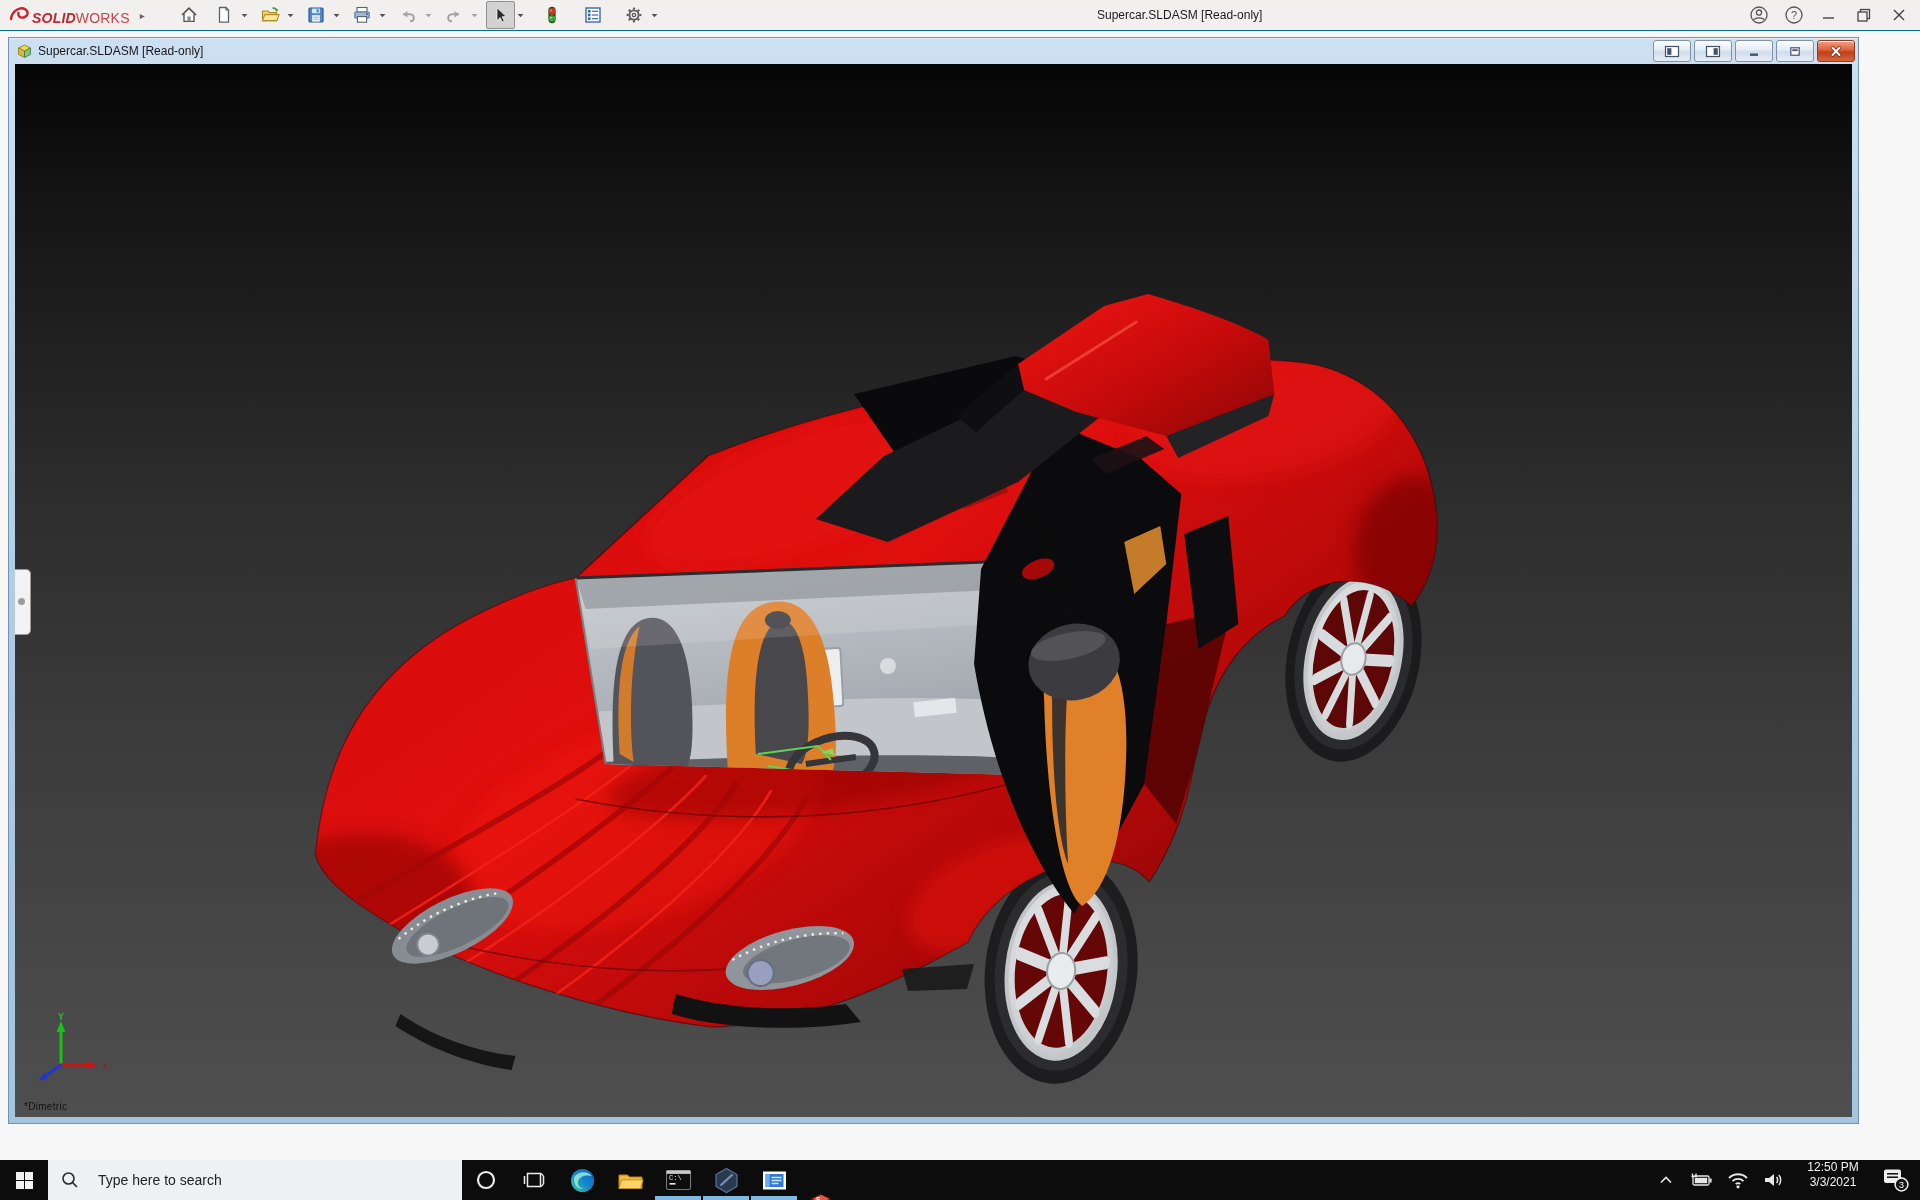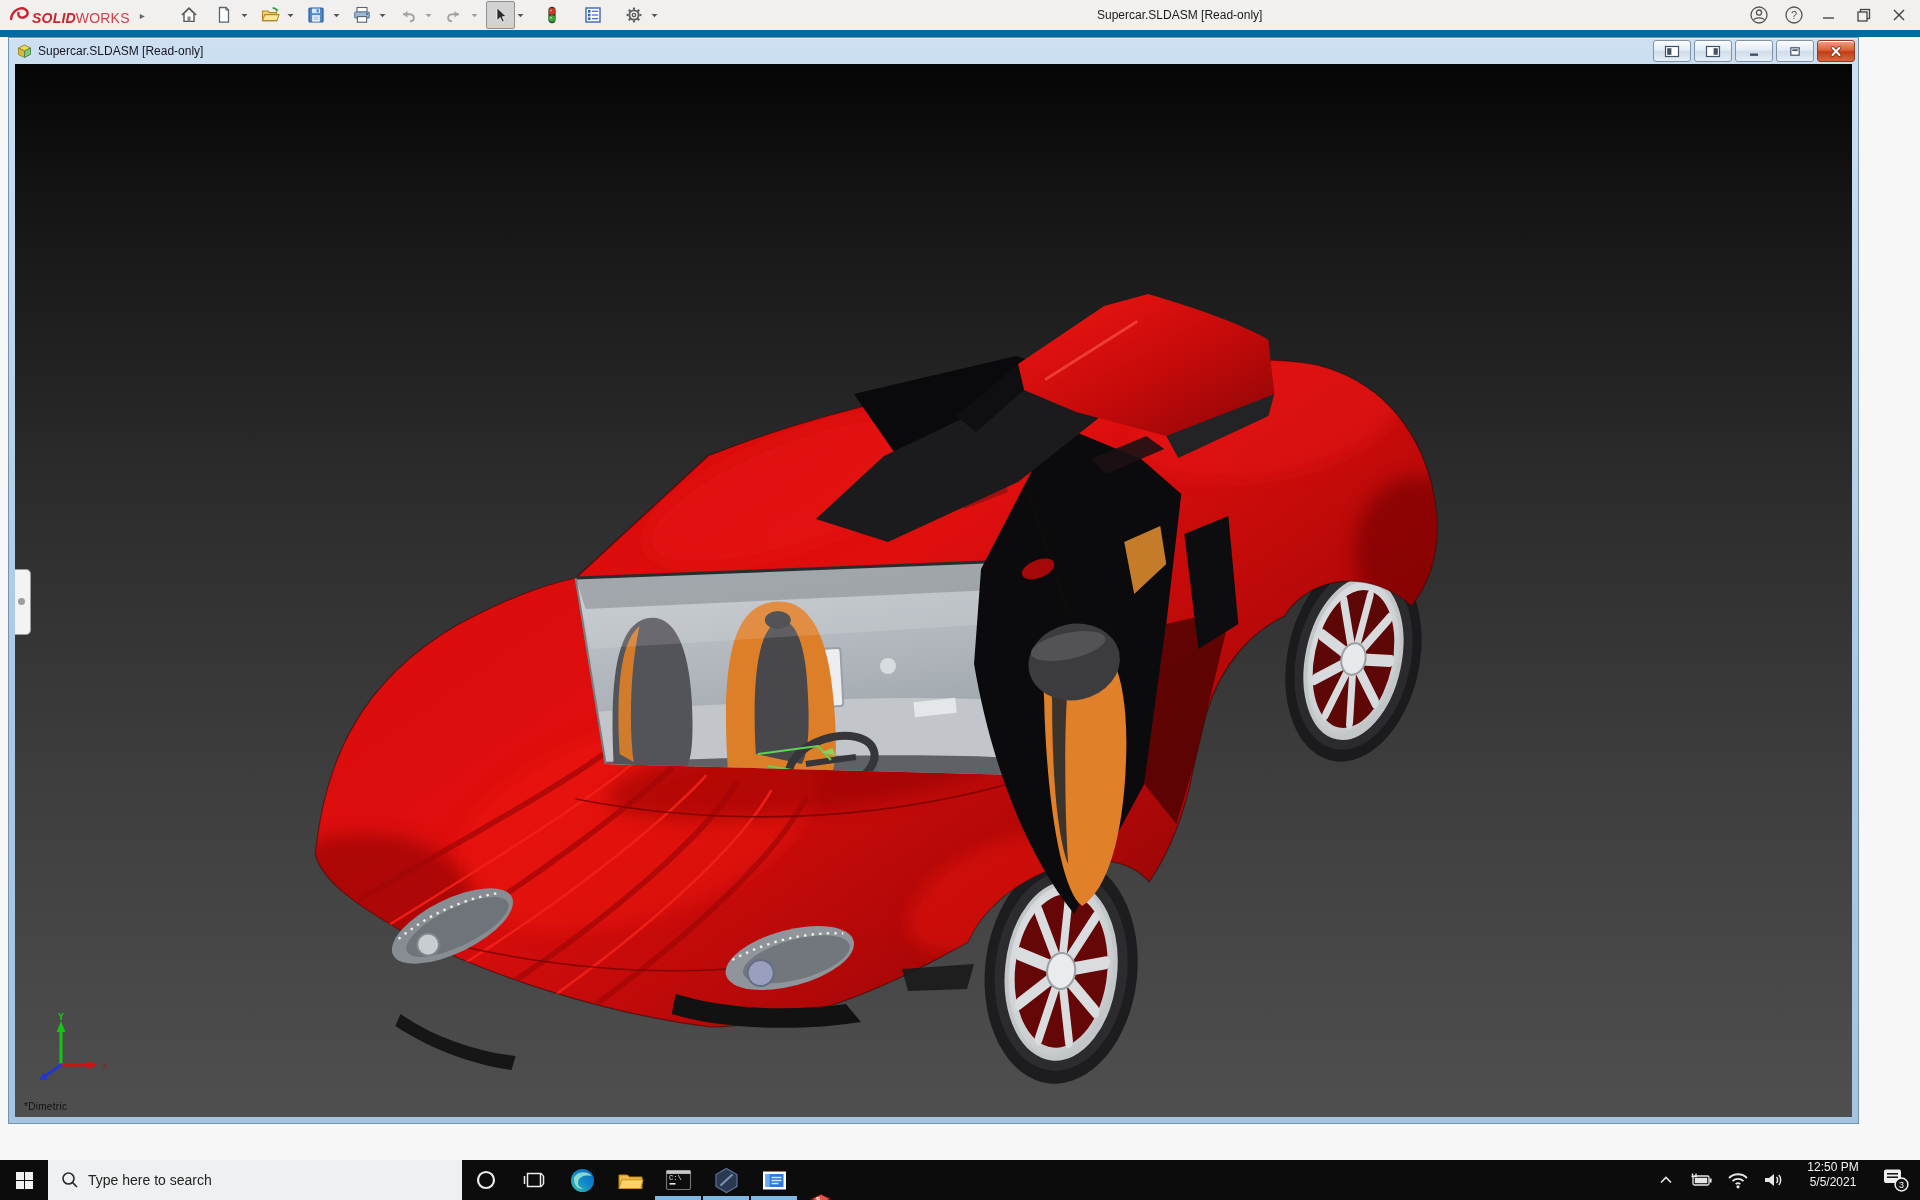--- a/index.html
+++ b/index.html
@@ -1,21 +1,21 @@
 <!DOCTYPE html>
 <html><head>
 <meta charset="utf-8">
 <style>
   html,body{margin:0;padding:0;width:1920px;height:1200px;overflow:hidden;
     font-family:"Liberation Sans",sans-serif;background:#f7f7f7;-webkit-user-select:none;user-select:none;}
   .app{position:relative;width:1920px;height:1200px;}
 
   
   .titlebar{position:absolute;top:0;left:0;right:0;height:30px;background:#f1f0ef;
-    border-bottom:7px solid #0369a1;display:flex;align-items:center;z-index:30;}
+    border-bottom:1px solid #0369a1;display:flex;align-items:center;z-index:30;}
   .brand{display:flex;align-items:baseline;padding-left:8px;}
   .brand-solid{font-weight:bold;font-style:italic;color:#c8242b;font-size:14px;letter-spacing:.2px;}
   .brand-works{color:#c8444b;font-size:14px;letter-spacing:.2px;}
   .flyout-arrow{color:#666;font-size:10px;margin-left:10px;margin-right:4px;}
   .toolbar{display:flex;align-items:center;margin-left:26px;}
   .tb-group{display:flex;align-items:center;margin-right:6px;}
   .tb-btn{width:27px;height:26px;display:flex;align-items:center;justify-content:center;border-radius:2px;border:1px solid transparent;}
   .tb-btn.pressed{background:#d2d2d2;border:1px solid #8f8f8f;}
   .tb-caret{width:11px;height:26px;display:flex;align-items:center;justify-content:center;}
   .app-title{position:absolute;left:1097px;top:0;height:30px;line-height:30px;font-size:12px;color:#1b1b1b;white-space:nowrap;}
@@ -40,21 +40,21 @@
     border:1px solid #9a9a9a;border-left:none;border-radius:0 5px 5px 0;}
   .feature-tab .dot{position:absolute;left:3px;top:28px;width:7px;height:7px;border-radius:50%;background:#9d9d9d;}
   .triad{position:absolute;left:16px;bottom:24px;}
   .view-label{position:absolute;left:9px;bottom:5px;color:#111;font-size:10px;font-weight:normal;letter-spacing:.3px;}
 
   
   .taskbar{position:absolute;bottom:0;left:0;width:1920px;height:40px;background:#0c0c0c;display:flex;align-items:stretch;z-index:40;}
   .tb-tile{width:48px;display:flex;align-items:center;justify-content:center;position:relative;flex:0 0 auto;}
   .search{width:402px;background:#eef0f1;display:flex;align-items:center;padding-left:12px;flex:0 0 auto;}
   .search input{border:none;outline:none;background:transparent;font-family:"Liberation Sans",sans-serif;
-    font-size:14px;color:#6d28d9;width:330px;margin-left:6px;}
+    font-size:14px;color:#6d28d9;width:330px;margin-left:16px;}
   .search input::placeholder{color:#222;opacity:1;}
   .open-indicator{position:absolute;bottom:0;left:1px;right:1px;height:4px;background:#7fb8e0;}
   .tile-active{background:#1d1d1d;margin-top:46px;}
   .tray{margin-left:auto;display:flex;align-items:flex-start;flex:0 0 auto;}
   .tray-item{width:36px;height:40px;display:flex;align-items:center;justify-content:center;}
   .clock{width:78px;text-align:center;font-size:12px;line-height:15px;color:#f2f2f2;padding:0 2px;}
   .notif{width:46px;height:40px;display:flex;align-items:center;justify-content:center;position:relative;}
 </style>
 </head>
 <body>
@@ -645,21 +645,21 @@
       </div>
       <div class="tray-item">
         <svg width="22" height="20" viewBox="0 0 22 20">
           <polygon points="2,8 6,8 11,4 11,16 6,12 2,12" fill="#e6e6e6"></polygon>
           <path d="M13.5,7 C15,8.5 15,11.5 13.5,13" stroke="#e6e6e6" stroke-width="1.5" fill="none"></path>
           <path d="M15.8,5 C18.3,7.5 18.3,12.5 15.8,15" stroke="#e6e6e6" stroke-width="1.5" fill="none"></path>
         </svg>
       </div>
       <div class="clock">
         <div>12:50 PM</div>
-        <div>5/5/2021</div>
+        <div>3/3/2021</div>
       </div>
       <div class="notif">
         <svg width="30" height="26" viewBox="0 0 30 26">
           <rect x="2" y="2.5" width="17" height="13.5" rx="2" fill="#f0f0f0"></rect>
           <line x1="5" y1="6.8" x2="16" y2="6.8" stroke="#0c0c0c" stroke-width="1.5"></line>
           <line x1="5" y1="10.2" x2="16" y2="10.2" stroke="#0c0c0c" stroke-width="1.5"></line>
           <circle cx="19.5" cy="17.5" r="6.4" fill="#141414" stroke="#f0f0f0" stroke-width="1.5"></circle>
           <text x="19.5" y="20.6" text-anchor="middle" font-size="9" fill="#fff" font-family="Liberation Sans, sans-serif">3</text>
         </svg>
       </div>

